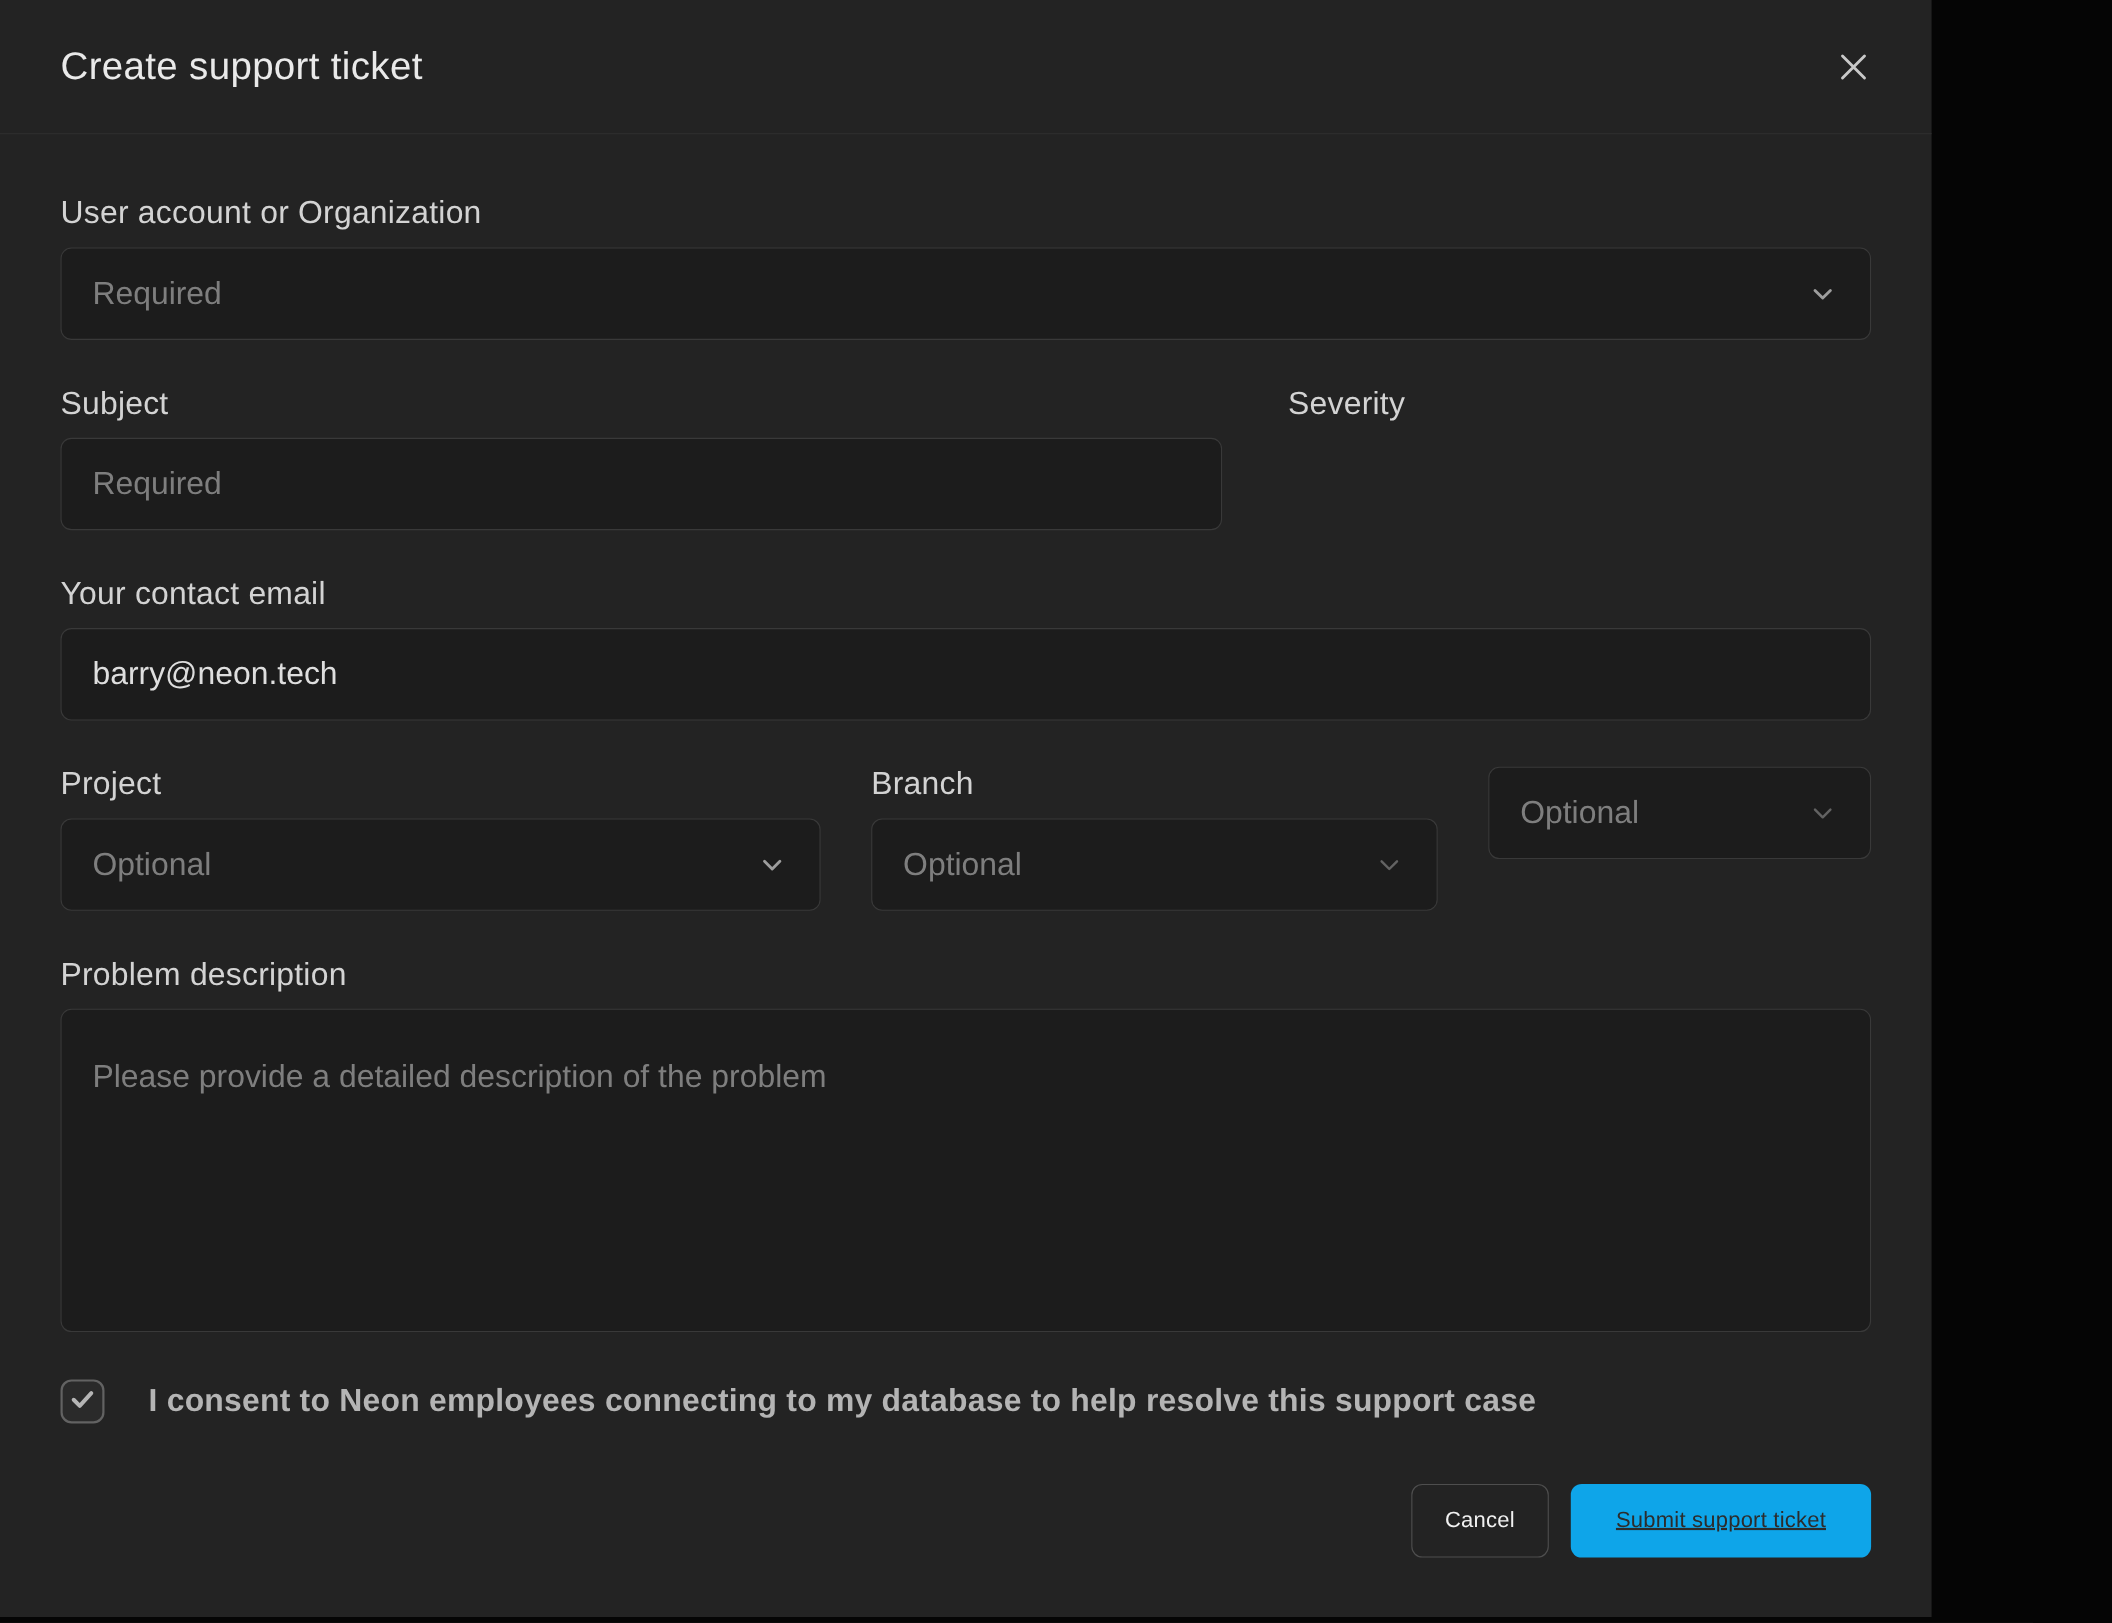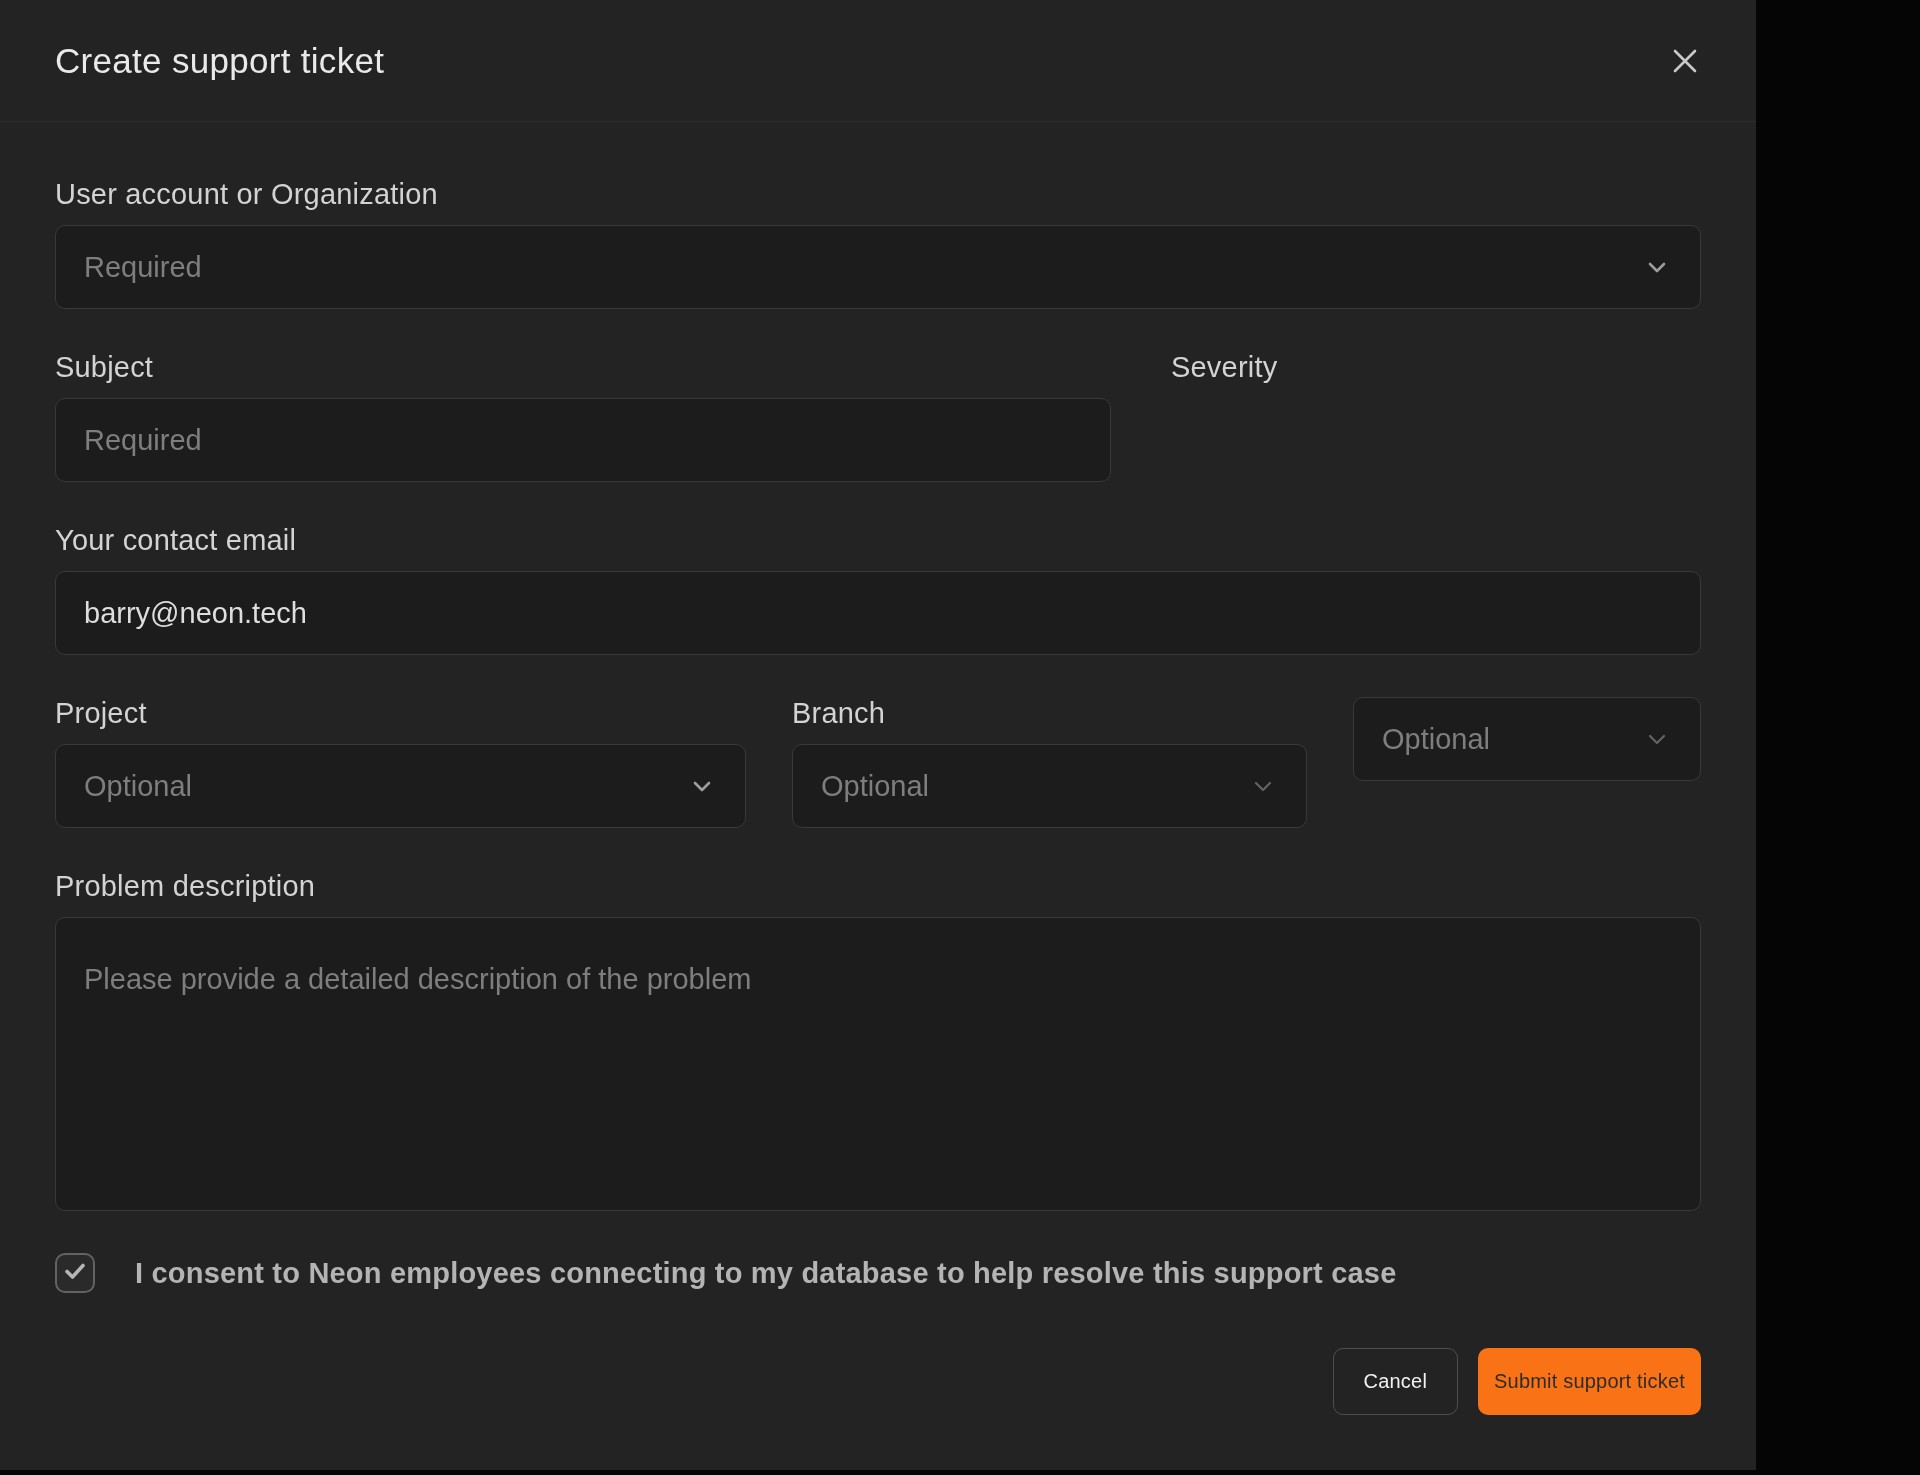--- a/index.html
+++ b/index.html
@@ -98,23 +98,23 @@
     font-family: "Liberation Sans", "DejaVu Sans", sans-serif;
     letter-spacing: 0.2px; cursor: pointer;
     display: inline-flex; align-items: center; justify-content: center;
   }
   .btn-cancel {
     padding: 0 30px;
     background: transparent; color: #f1f1f1;
     border: 1px solid #4e4e4e;
   }
   .btn-submit {
-    padding: 0 16px;
-    background: #f97316; color: #2c2c2c;
-    border: none; cursor: default;
+    padding: 0 41px;
+    background: #0ea5e9; color: #2c2c2c;
+    border: none; cursor: default; text-decoration: underline;
   }
 </style>
 </head>
 <body>
 
 <div class="modal">
 
   <div class="modal-header">
     <div class="modal-title">Create support ticket</div>
     <button class="close-btn" aria-label="Close">

